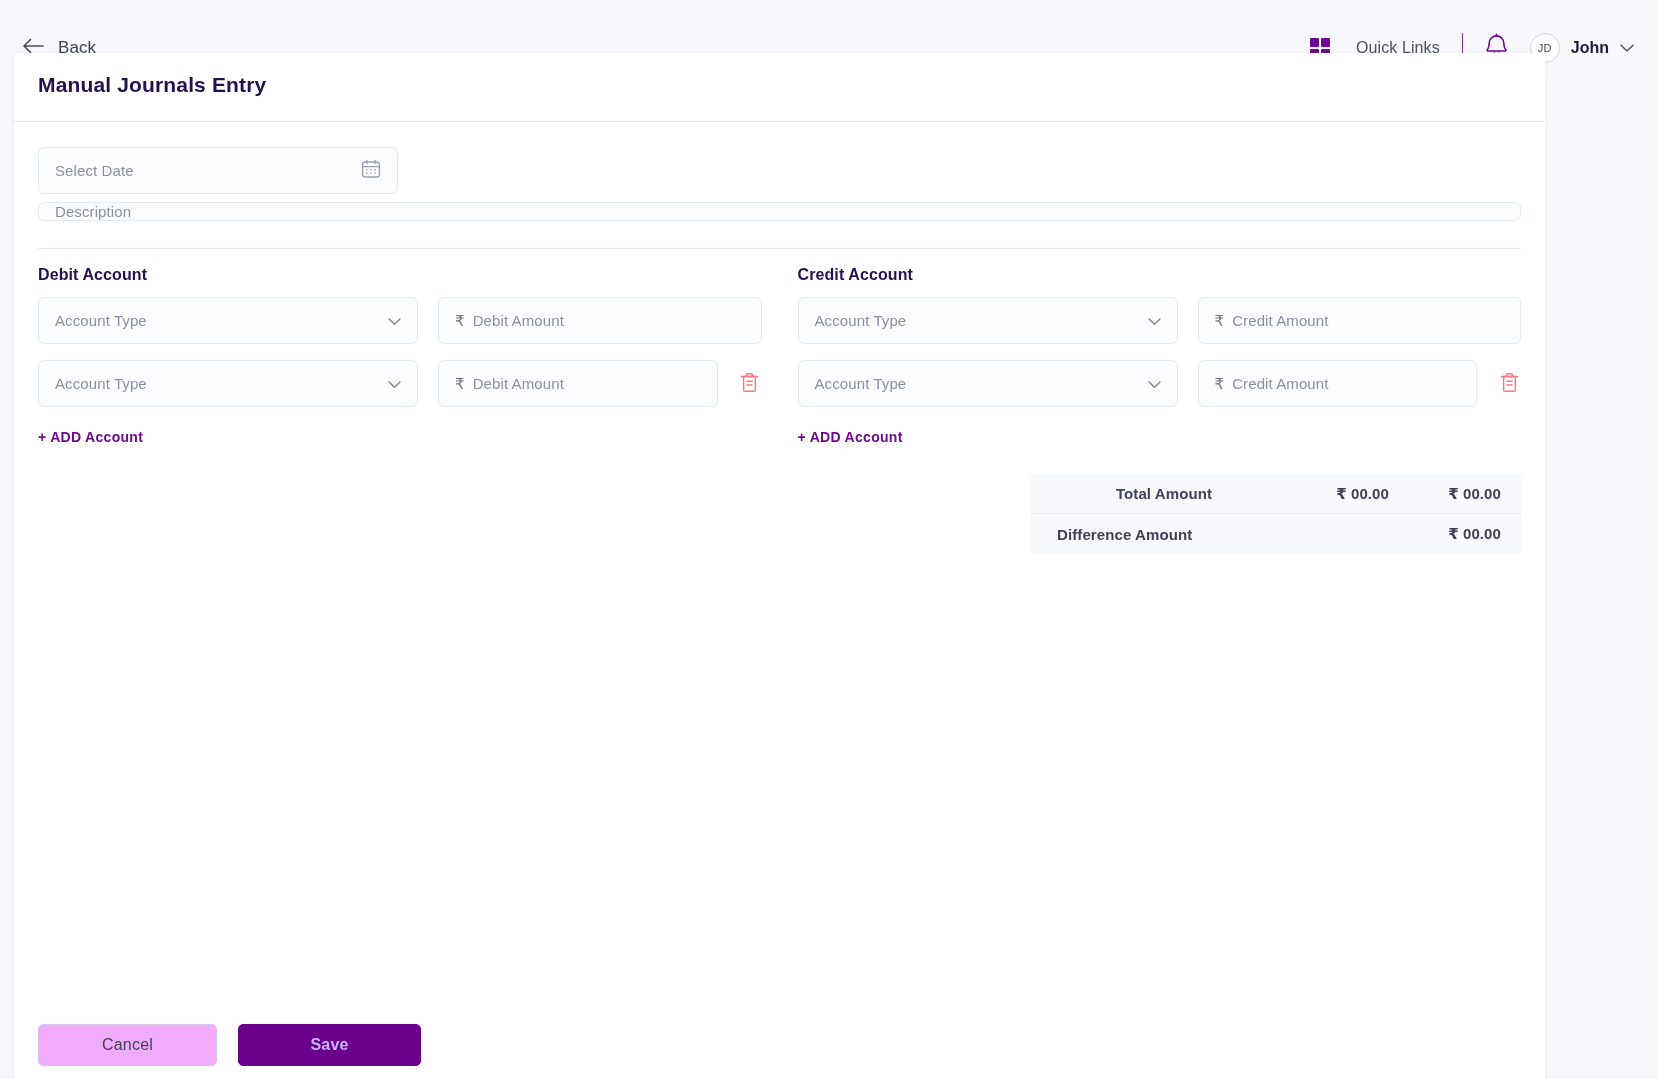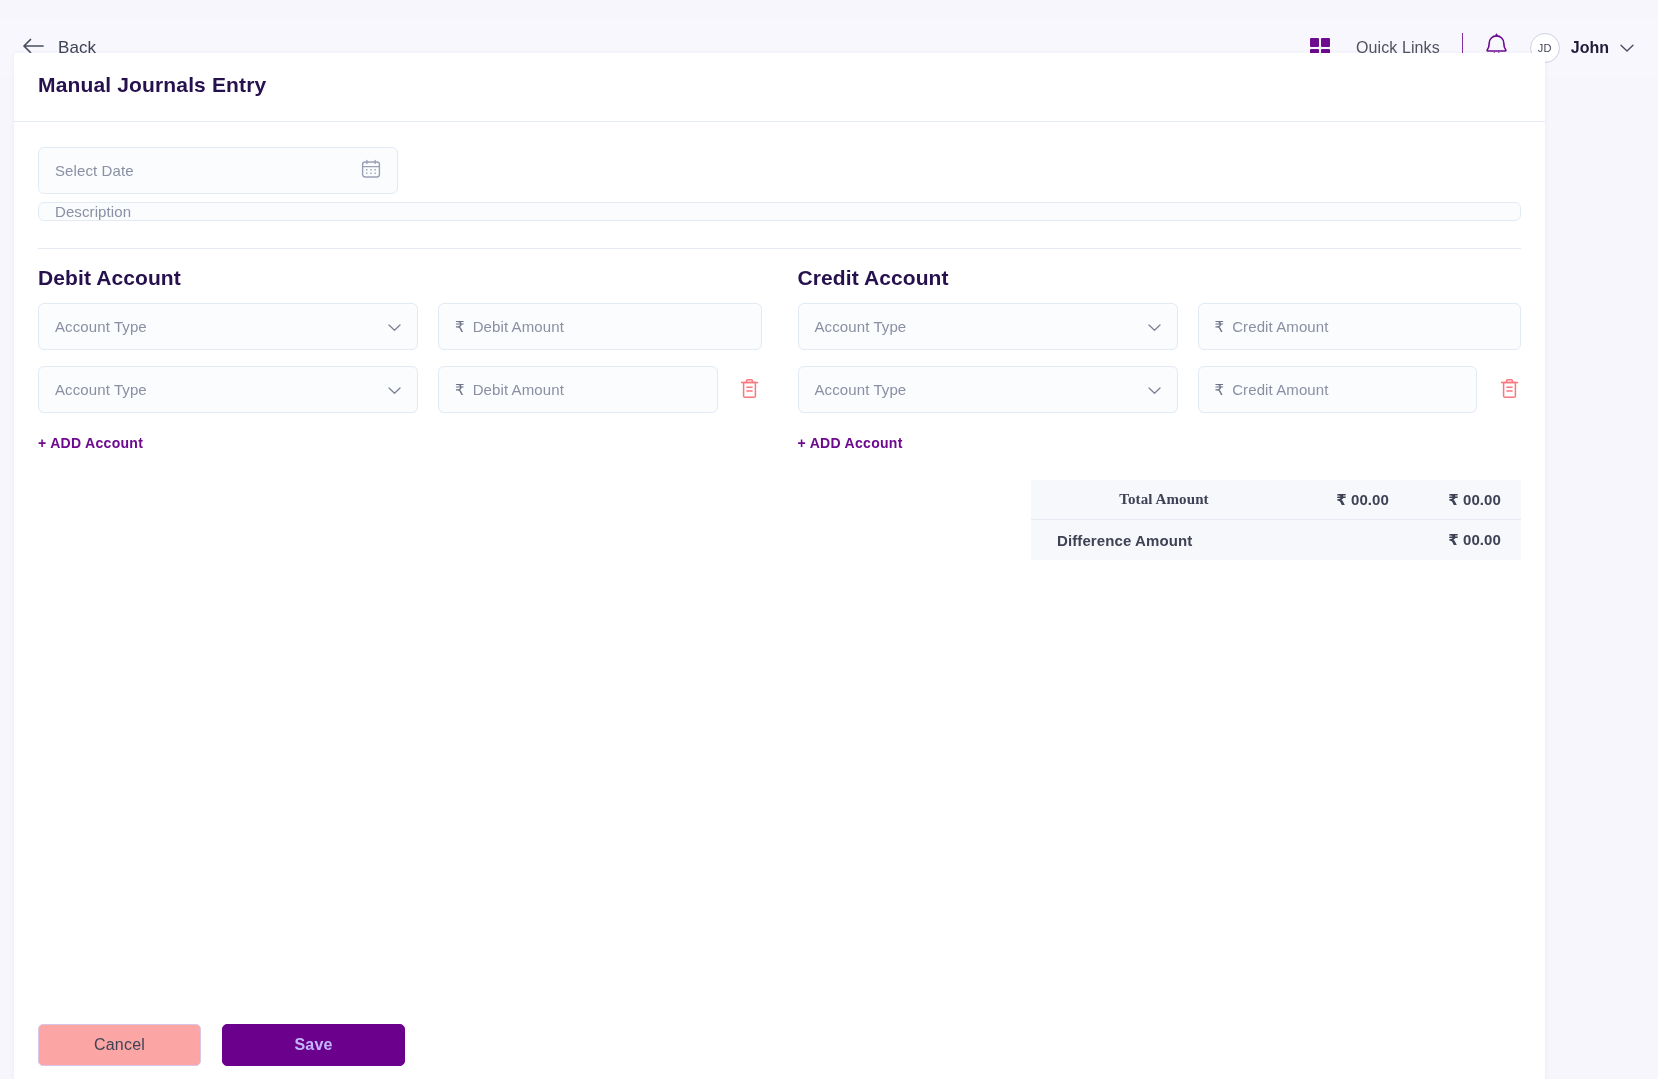--- a/index.html
+++ b/index.html
@@ -176,21 +176,21 @@
   
   .accounts {
     display: flex;
     padding: 0 24px;
   }
   .acct-col { width: 50%; }
   .acct-col.left  { padding-right: 18px; }
   .acct-col.right { padding-left: 18px; }
 
   .section-title {
-    font-size: 21px;
+    font-size: 16px;
     font-weight: bold;
     color: #27104e;
     letter-spacing: .1px;
     margin: 17px 0 13px 0;
   }
 
   .acct-row {
     display: flex;
     align-items: center;
     gap: 20px;
@@ -245,21 +245,21 @@
     height: 40px;
     padding: 0 8px;
   }
   .totals-row.first { border-bottom: 1px solid #e6ebf3; }
   .t-label {
     font-size: 15px;
     font-weight: bold;
     color: #3f4254;
     letter-spacing: .1px;
   }
-  .t-label.total { width: 250px; text-align: center; font-family: Liberation Serif, serif; }
+  .t-label.total { width: 250px; text-align: center; }
   .t-label.diff  { width: 250px; text-align: left; padding-left: 18px; }
   .t-val {
     flex: 1;
     text-align: right;
     font-size: 15px;
     color: #3f4254;
     letter-spacing: .1px;
     padding-right: 12px;
     font-weight: bold;
   }
@@ -278,22 +278,22 @@
     border-radius: 5px;
     font-size: 16px;
     letter-spacing: .2px;
     cursor: pointer;
     display: flex;
     align-items: center;
     justify-content: center;
     font-family: inherit;
   }
   .btn-cancel {
-    width: 163px;
-    background: #fca5a5;
+    width: 179px;
+    background: #f0abfc;
     border: 1px solid #d9c6e4;
     color: #3f4254;
   }
   .btn-save {
     width: 183px;
     background: #6b008c;
     border: 1px solid #6b008c;
     color: #c4b5fd;
     font-weight: bold;
   }

